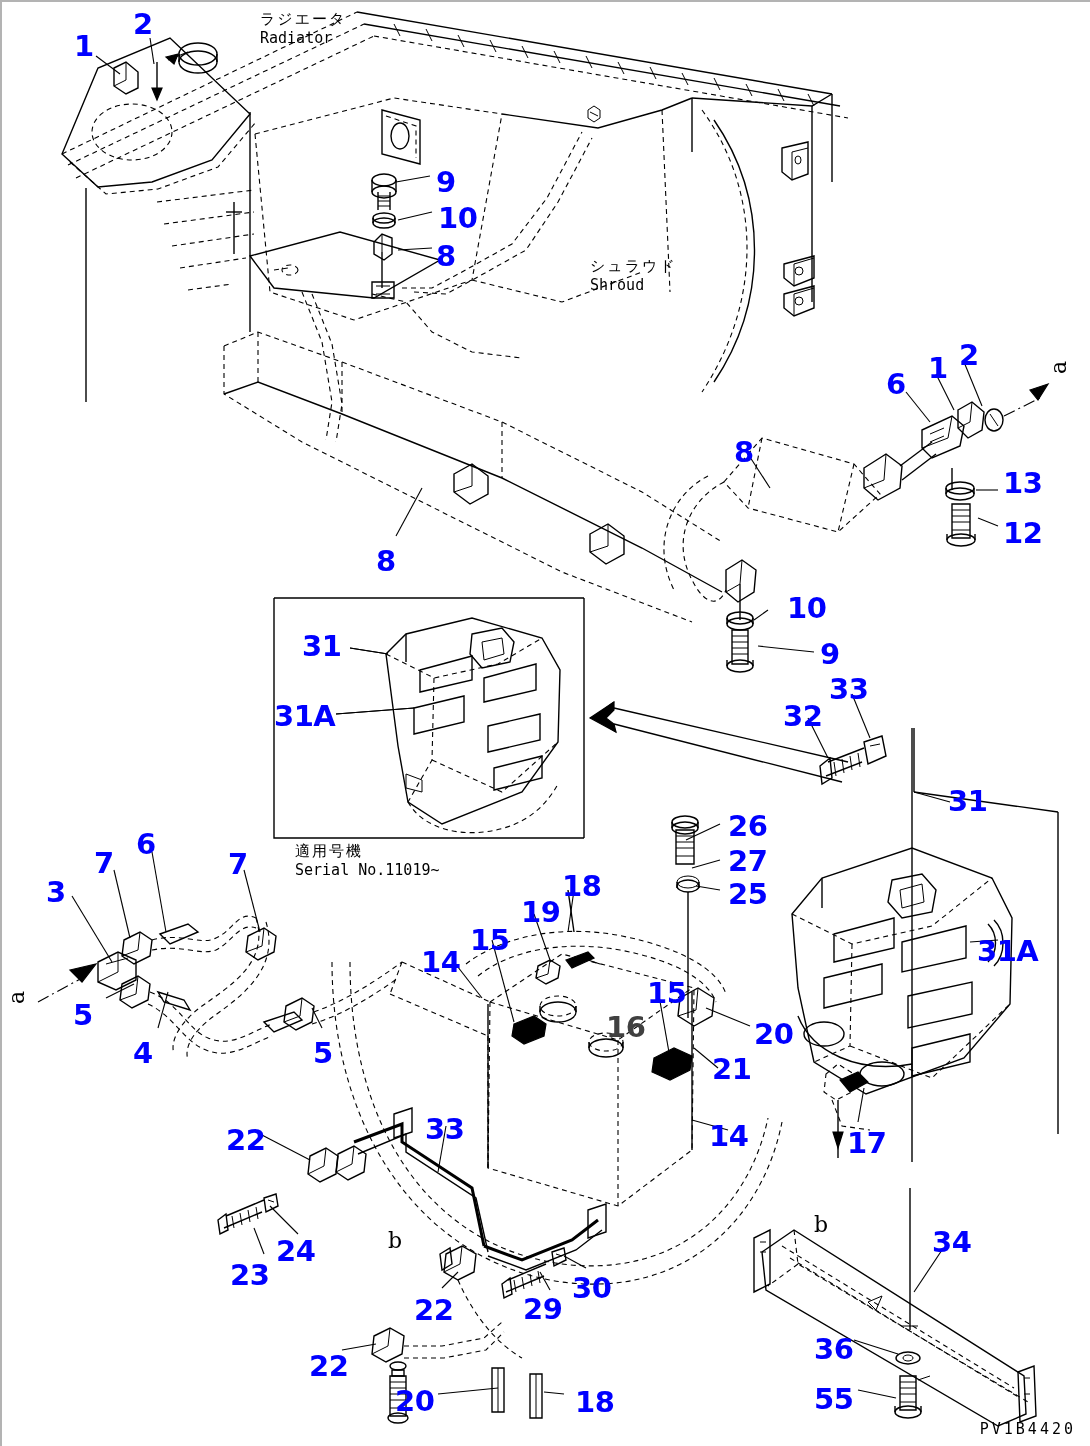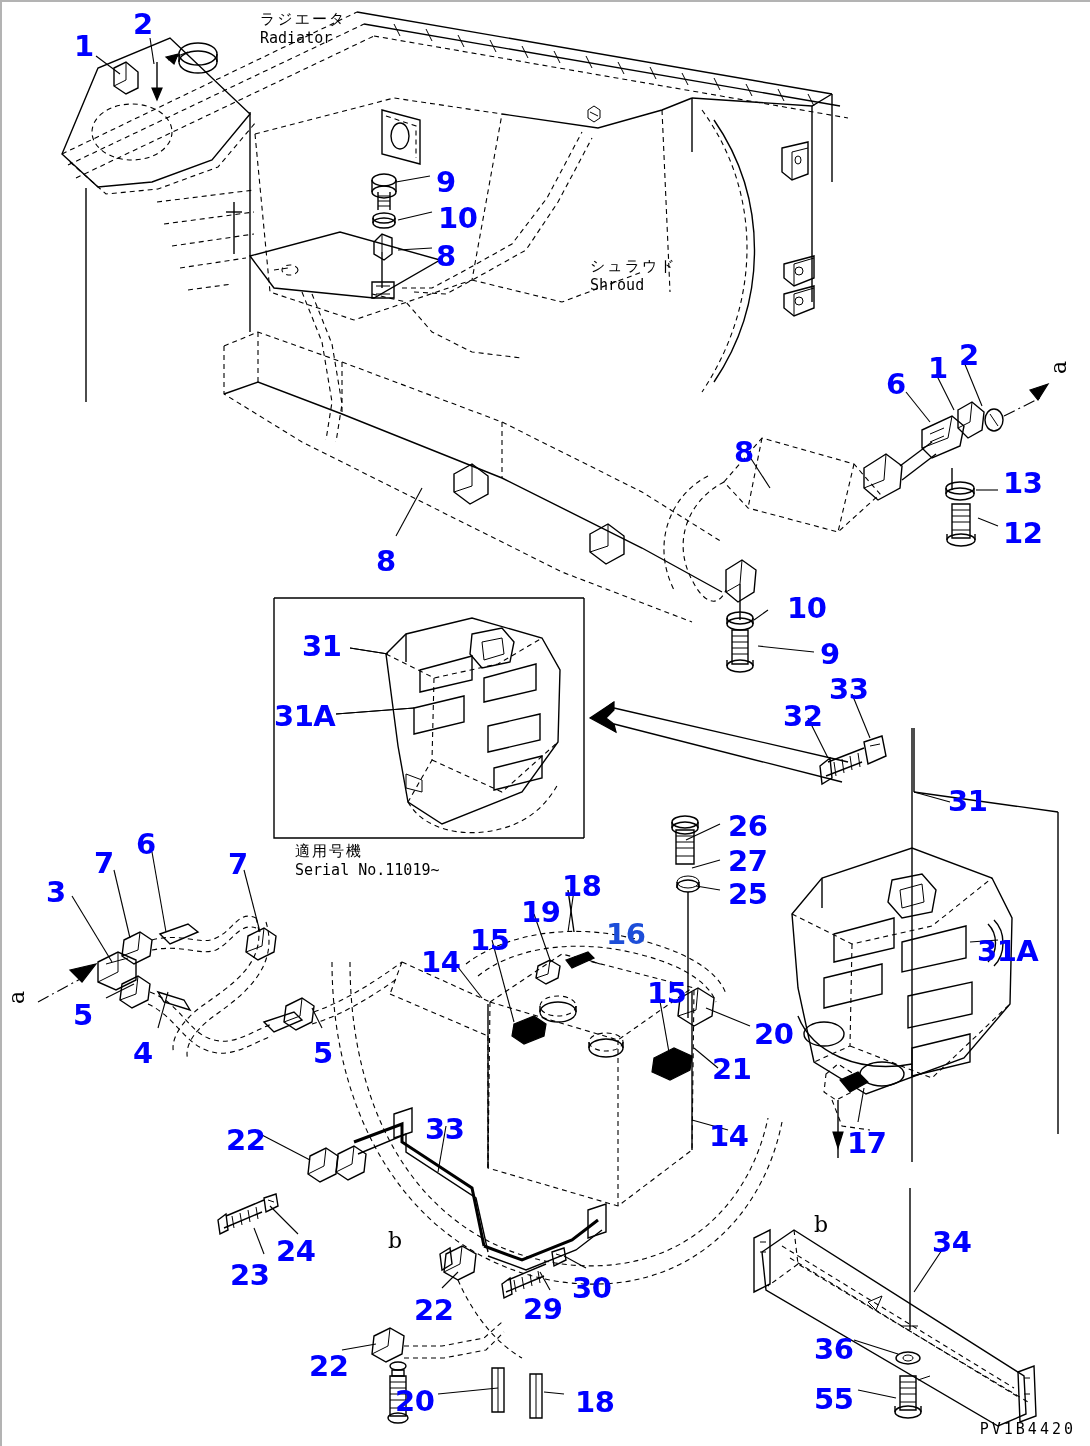--- a/index.html
+++ b/index.html
@@ -584,21 +584,21 @@
       <div class="callout" style="left: 92px; top: 847px; color: rgb(0, 0, 255);">7</div>
       <div class="callout" style="left: 134px; top: 828px; color: rgb(0, 0, 255);">6</div>
       <div class="callout" style="left: 226px; top: 848px; color: rgb(0, 0, 255);">7</div>
       <div class="callout" style="left: 71px; top: 999px; color: rgb(0, 0, 255);">5</div>
       <div class="callout" style="left: 131px; top: 1037px; color: rgb(0, 0, 255);">4</div>
       <div class="callout" style="left: 311px; top: 1037px; color: rgb(0, 0, 255);">5</div>
       <div class="callout" style="left: 560px; top: 870px; color: rgb(0, 0, 255);">18</div>
       <div class="callout" style="left: 519px; top: 896px; color: rgb(0, 0, 255);">19</div>
       <div class="callout" style="left: 468px; top: 924px; color: rgb(0, 0, 255);">15</div>
       <div class="callout" style="left: 419px; top: 946px; color: rgb(0, 0, 255);">14</div>
-      <div class="callout" style="left: 604px; top: 918px; color: #1d4ed8;">16</div>
+      <div class="callout" style="left: 604px; top: 1011px; color: #404040;">16</div>
       <div class="callout" style="left: 645px; top: 977px; color: rgb(0, 0, 255);">15</div>
       <div class="callout" style="left: 752px; top: 1018px; color: rgb(0, 0, 255);">20</div>
       <div class="callout" style="left: 710px; top: 1053px; color: rgb(0, 0, 255);">21</div>
       <div class="callout" style="left: 707px; top: 1120px; color: rgb(0, 0, 255);">14</div>
       <div class="callout" style="left: 845px; top: 1127px; color: rgb(0, 0, 255);">17</div>
       <div class="callout" style="left: 224px; top: 1124px; color: rgb(0, 0, 255);">22</div>
       <div class="callout" style="left: 423px; top: 1113px; color: rgb(0, 0, 255);">33</div>
       <div class="callout" style="left: 228px; top: 1259px; color: rgb(0, 0, 255);">23</div>
       <div class="callout" style="left: 274px; top: 1235px; color: rgb(0, 0, 255);">24</div>
       <div class="callout" style="left: 412px; top: 1294px; color: rgb(0, 0, 255);">22</div>

